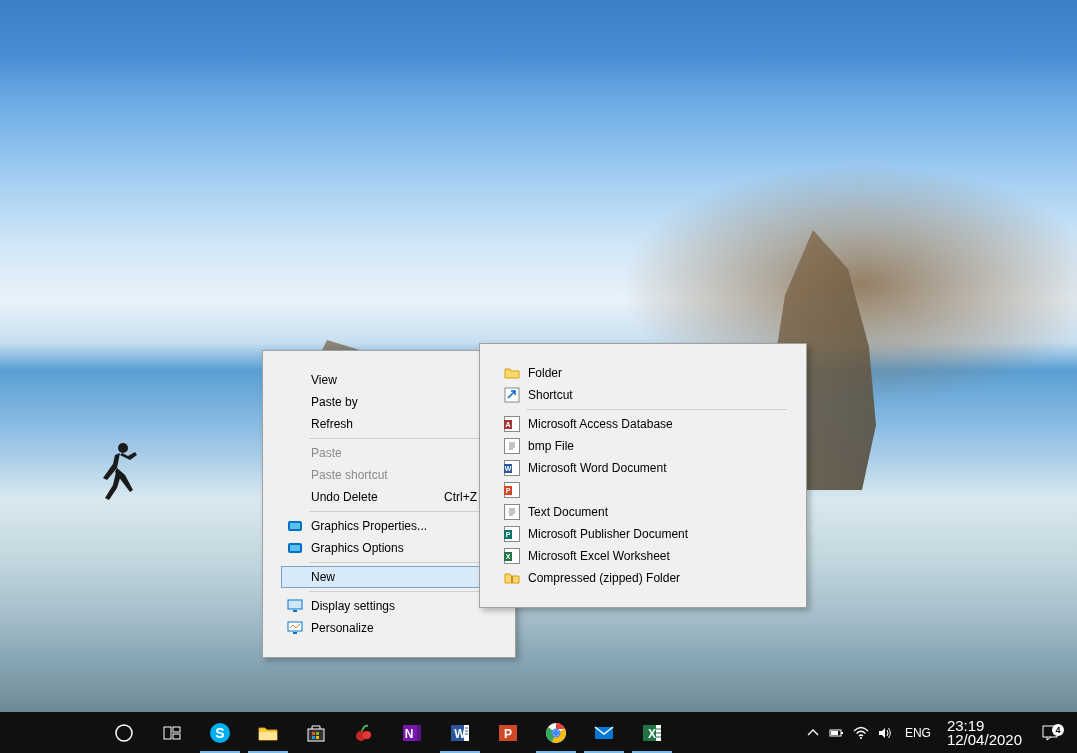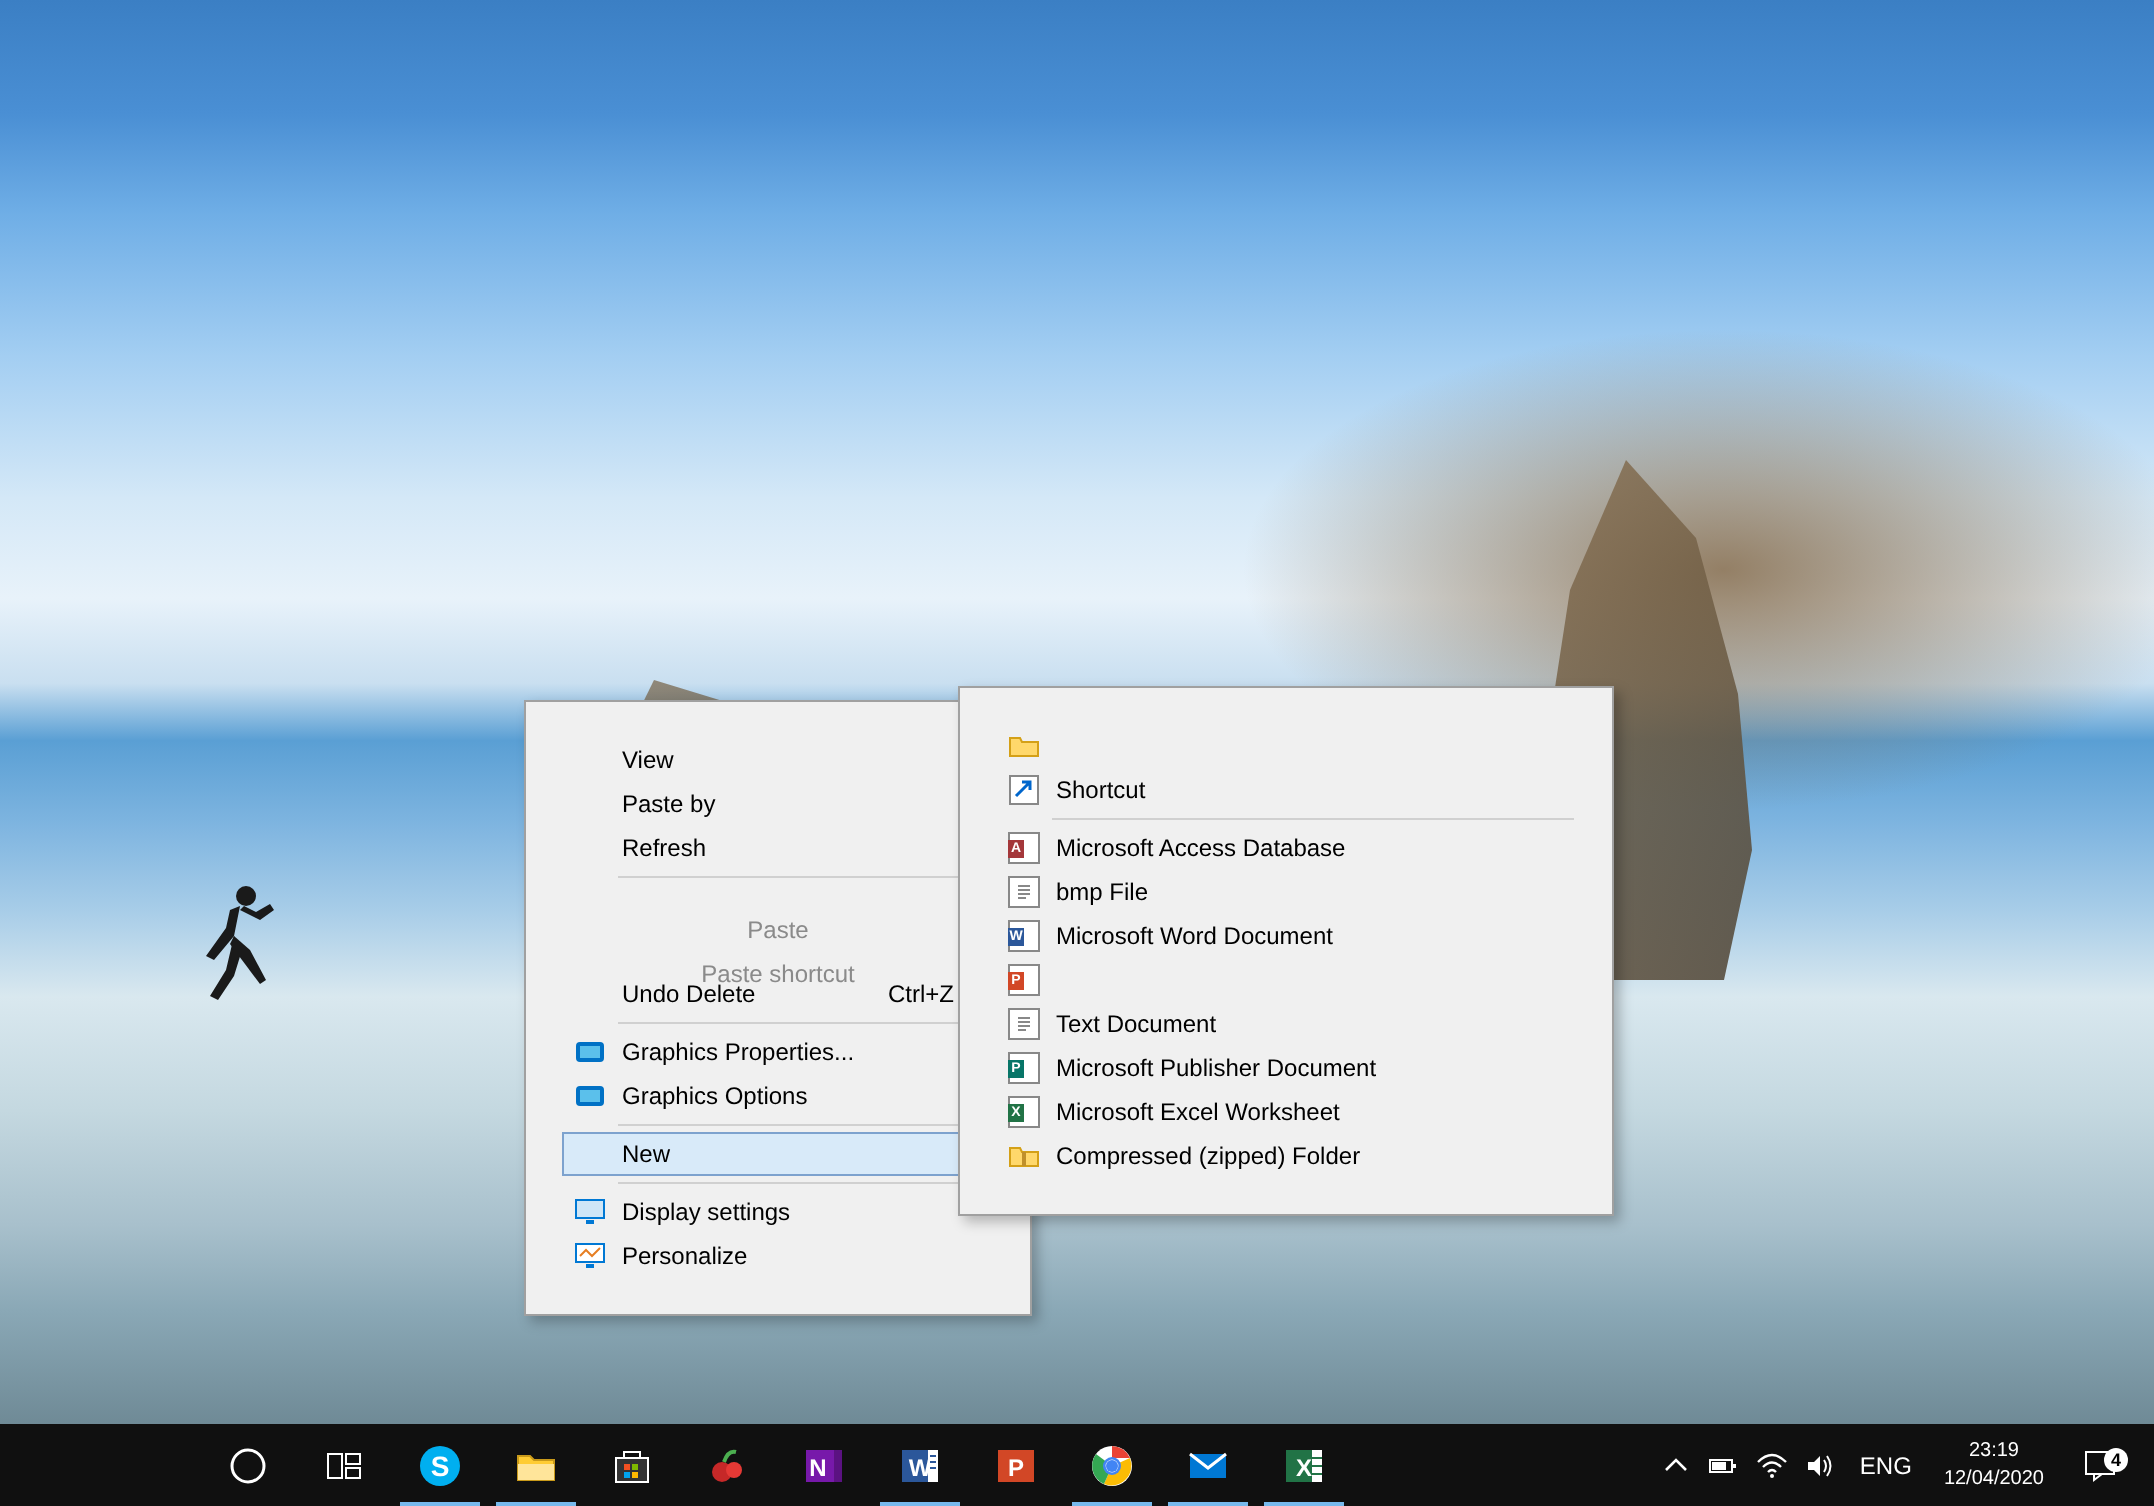--- a/index.html
+++ b/index.html
@@ -28,42 +28,42 @@
     padding:18px;box-shadow:3px 3px 6px rgba(0,0,0,0.25);
     color:#000;
   }
   .cm-primary{left:262px;top:350px;width:216px;}
   .cm-sub{left:479px;top:343px;width:290px;}
   .menu-item{
     display:flex;align-items:center;height:22px;padding:0 4px 0 4px;
     cursor:default;position:relative;
   }
   .menu-item.highlight{background:#d8eaf9;border:1px solid #7da2ce;height:20px;padding:0 3px;}
-  .menu-item.disabled{color:#8a8a8a;flex-direction:column;}
+  .menu-item.disabled{color:#8a8a8a;}
   .mi-icon{width:20px;height:16px;display:flex;align-items:center;justify-content:center;flex-shrink:0;}
   .mi-gutter{width:6px;flex-shrink:0;}
   .mi-label{flex:1;white-space:nowrap;}
   .mi-accel{color:#000000;padding-right:4px;}
   .mi-arrow{width:12px;text-align:center;color:#333;}
   .menu-sep{height:1px;background:#d0d0d0;margin:3px 1px 3px 28px;}
 
   
   .taskbar{
     position:absolute;left:0;right:0;bottom:0;height:41px;
     background:#101010;display:flex;align-items:stretch;color:#fff;
   }
   .tb-left{display:flex;align-items:stretch;padding-left:100px;}
   .tb-btn{width:48px;display:flex;align-items:center;justify-content:center;position:relative;}
   .tb-icon{width:24px;height:24px;display:flex;align-items:center;justify-content:center;}
   .tb-underline{position:absolute;bottom:0;left:4px;right:4px;height:2px;background:#76b9ed;}
   .tb-right{margin-left:auto;display:flex;align-items:center;gap:0;padding-right:0;}
   .tray-icon{width:24px;height:40px;display:flex;align-items:center;justify-content:center;}
   .tray-icon svg{width:16px;height:16px;}
   .lang{font-size:12px;padding:0 8px;display:flex;align-items:center;}
-  .clock{display:flex;flex-direction:column;align-items:center;justify-content:center;font-size:10px;line-height:14px;padding:0 8px;}
+  .clock{display:flex;flex-direction:column;justify-content:center;font-size:15px;line-height:14px;padding:0 8px;}
   .action-center{width:40px;display:flex;align-items:center;justify-content:center;position:relative;}
   .ac-badge{position:absolute;bottom:6px;right:6px;background:#fff;color:#000;font-size:9px;border-radius:7px;min-width:12px;height:12px;line-height:12px;text-align:center;font-weight:bold;}
   .show-desktop{width:6px;border-left:1px solid #444;}
 
   
   .ft{width:16px;height:16px;border:1px solid #888;background:#fff;display:flex;align-items:center;justify-content:center;font-size:8px;font-weight:bold;box-sizing:border-box;position:relative;}
   .ft .band{position:absolute;left:-1px;top:3px;width:8px;height:9px;display:flex;align-items:center;justify-content:center;color:#fff;font-size:7px;}
 </style>
 </head>
 <body>
@@ -180,20 +180,21 @@
   </div>
 
 <div class="context-menu cm-sub" id="cm2">
     <div class="menu-item">
       <span class="mi-icon">
         <svg width="16" height="16">
           <path d="M1 4 L6 4 L7 6 L15 6 L15 13 L1 13 Z" fill="#ffd86b" stroke="#d4a017"></path>
         </svg>
       </span>
       <span class="mi-gutter"></span>
+      <span class="mi-label">Folder</span>
     </div>
     <div class="menu-item">
       <span class="mi-icon">
         <svg width="16" height="16">
           <rect x="1" y="1" width="14" height="14" fill="#fff" stroke="#888"></rect>
           <path d="M4 11 L11 4 M7 4 L11 4 L11 8" stroke="#0066cc" stroke-width="1.5" fill="none"></path>
         </svg>
       </span>
       <span class="mi-gutter"></span>
       <span class="mi-label">Shortcut</span>

